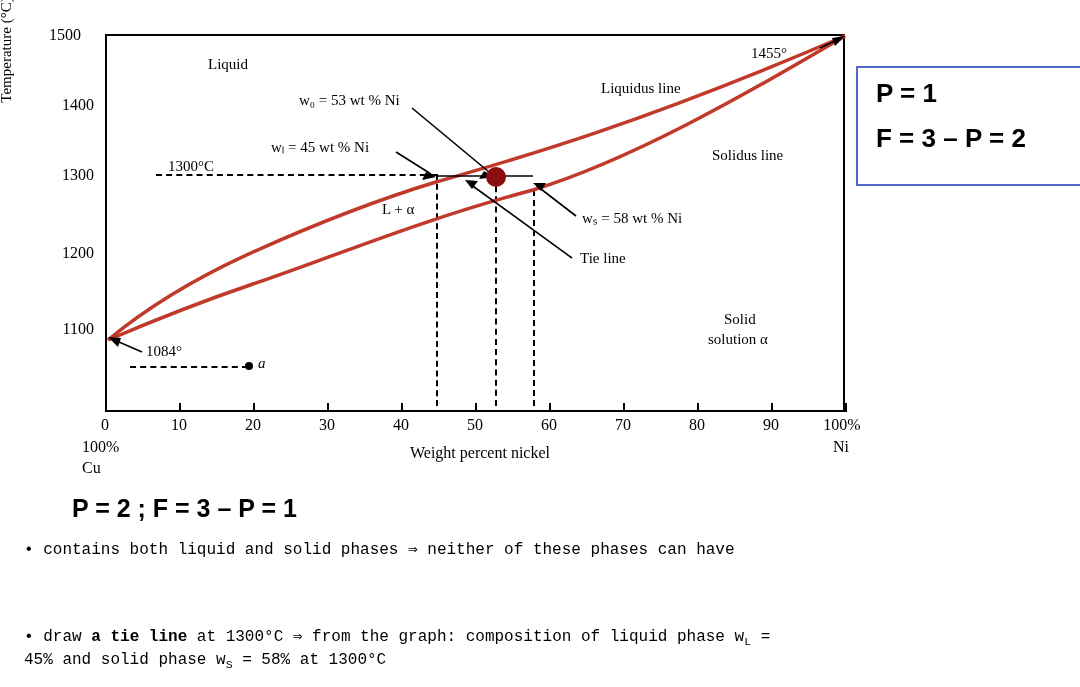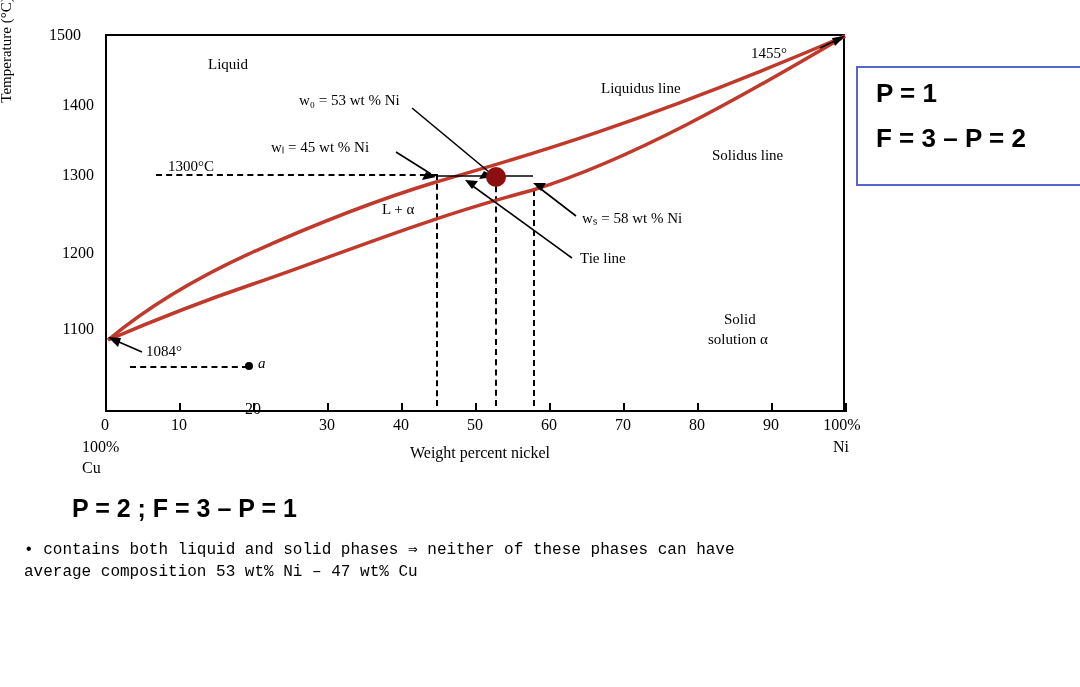--- a/index.html
+++ b/index.html
@@ -194,21 +194,21 @@
     <div class="xtick" style="left:401px; top:403px;"></div>
     <div class="xtick" style="left:475px; top:403px;"></div>
     <div class="xtick" style="left:549px; top:403px;"></div>
     <div class="xtick" style="left:623px; top:403px;"></div>
     <div class="xtick" style="left:697px; top:403px;"></div>
     <div class="xtick" style="left:771px; top:403px;"></div>
     <div class="xtick" style="left:845px; top:403px;"></div>
 
     <div class="xlab" style="left:75px;  top:416px;">0</div>
     <div class="xlab" style="left:149px; top:416px;">10</div>
-    <div class="xlab" style="left:223px; top:400px;">20</div>
+    <div class="xlab" style="left:223px; top:416px;">20</div>
     <div class="xlab" style="left:297px; top:416px;">30</div>
     <div class="xlab" style="left:371px; top:416px;">40</div>
     <div class="xlab" style="left:445px; top:416px;">50</div>
     <div class="xlab" style="left:519px; top:416px;">60</div>
     <div class="xlab" style="left:593px; top:416px;">70</div>
     <div class="xlab" style="left:667px; top:416px;">80</div>
     <div class="xlab" style="left:741px; top:416px;">90</div>
     <div class="xlab" style="left:812px; top:416px;">100%</div>
 
     <div class="axis-label-x" style="left:330px; top:444px;">Weight percent nickel</div>
@@ -272,18 +272,21 @@
   <div id="pf-box">
     <div class="line">P = 1</div>
     <div class="line">F = 3 – P = 2</div>
   </div>
 
   <div id="bottom">
     <div id="pf-line2">P = 2 ; F = 3 – P = 1</div>
 
     <div class="bullet" style="top:58px;">
       <span>• contains both liquid and solid phases  ⇒ neither of these phases can have</span><br>
-      <span>average composition 53 wt% Ni – 47 wt% Cu</span>
     </div>
 
+    <div class="bullet" style="top:145px;">
+      <span>• draw </span><b>a tie line</b><span> at 1300°C ⇒ from the graph: composition of liquid phase w</span><sub>L</sub><span> =</span><br>
+      <span>45% and solid phase w</span><sub>S</sub><span> = 58% at 1300°C</span>
+    </div>
   </div>
 
 </div>
 
 </body></html>

